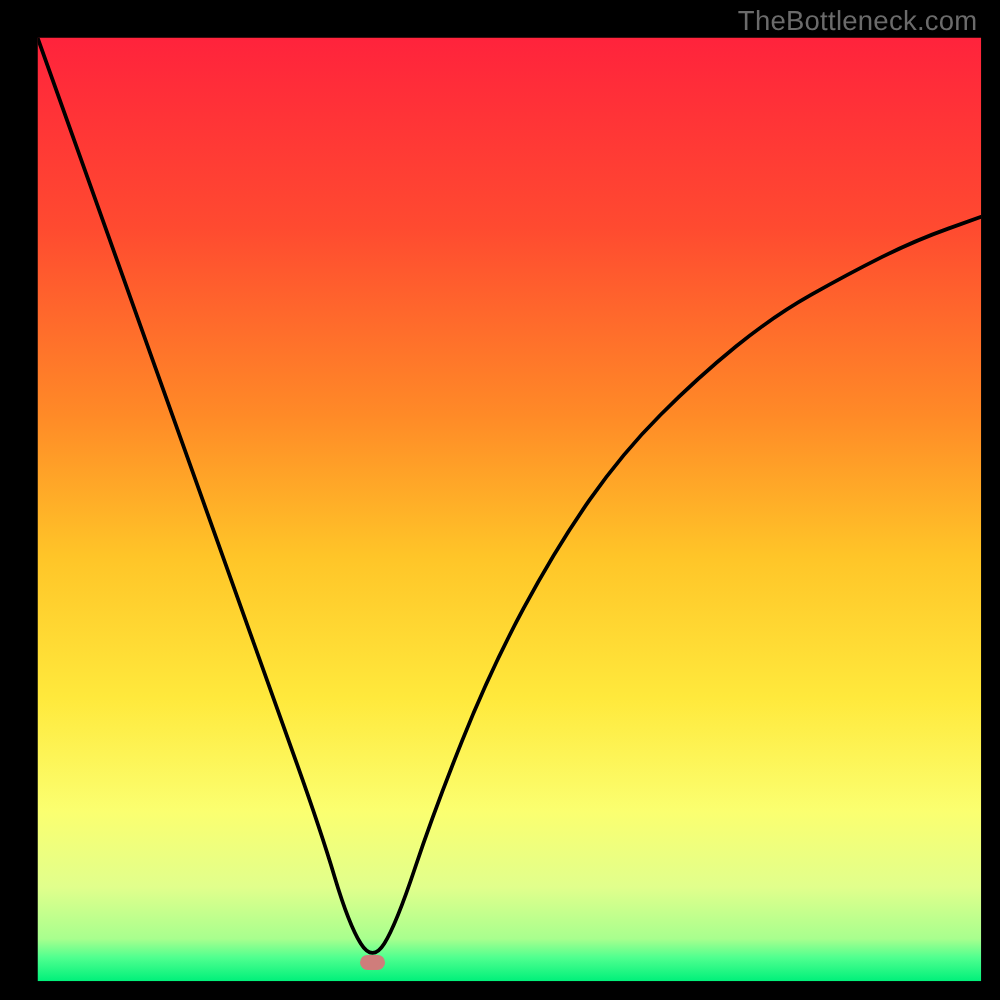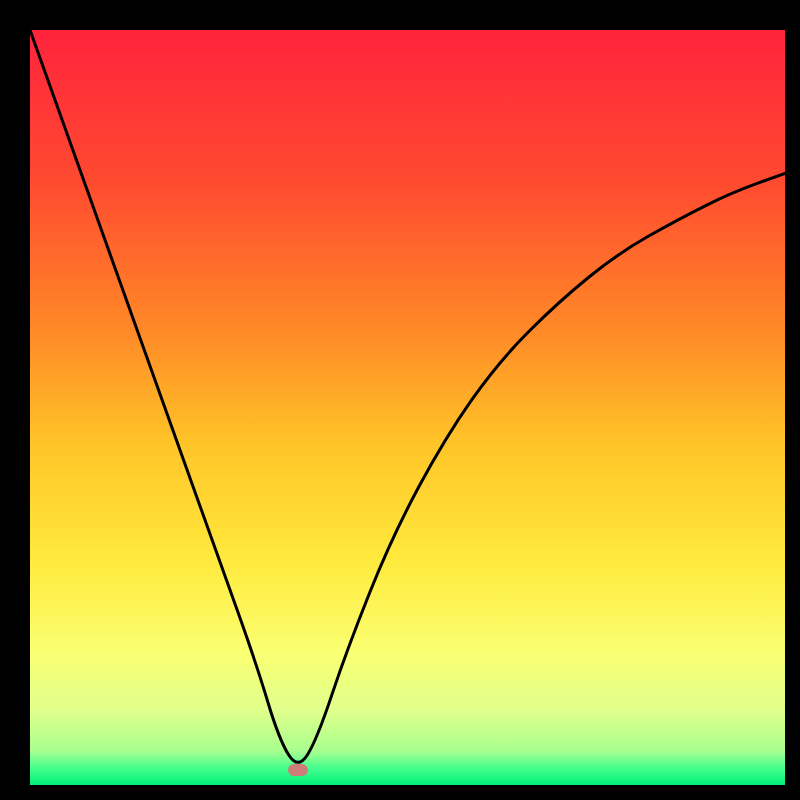--- a/index.html
+++ b/index.html
@@ -33,20 +33,21 @@
     top: 30px;
     width: 755px;
     height: 755px;
   }
   svg { display: block; }
 </style>
 </head>
 <body>
 
 <div class="outer">
+  <div class="watermark">TheBottleneck.com</div>
   <div class="plot">
     <svg id="chart-svg" width="755" height="755" viewBox="0 0 755 755">
         <defs>
           <linearGradient id="bg-grad" x1="0" y1="0" x2="0" y2="1">
             <stop offset="0%" stop-color="#ff233c"></stop>
             <stop offset="20%" stop-color="#ff4a30"></stop>
             <stop offset="40%" stop-color="#ff8a27"></stop>
             <stop offset="55.00000000000001%" stop-color="#ffc528"></stop>
             <stop offset="70%" stop-color="#ffe93c"></stop>
             <stop offset="82%" stop-color="#fbff70"></stop>

